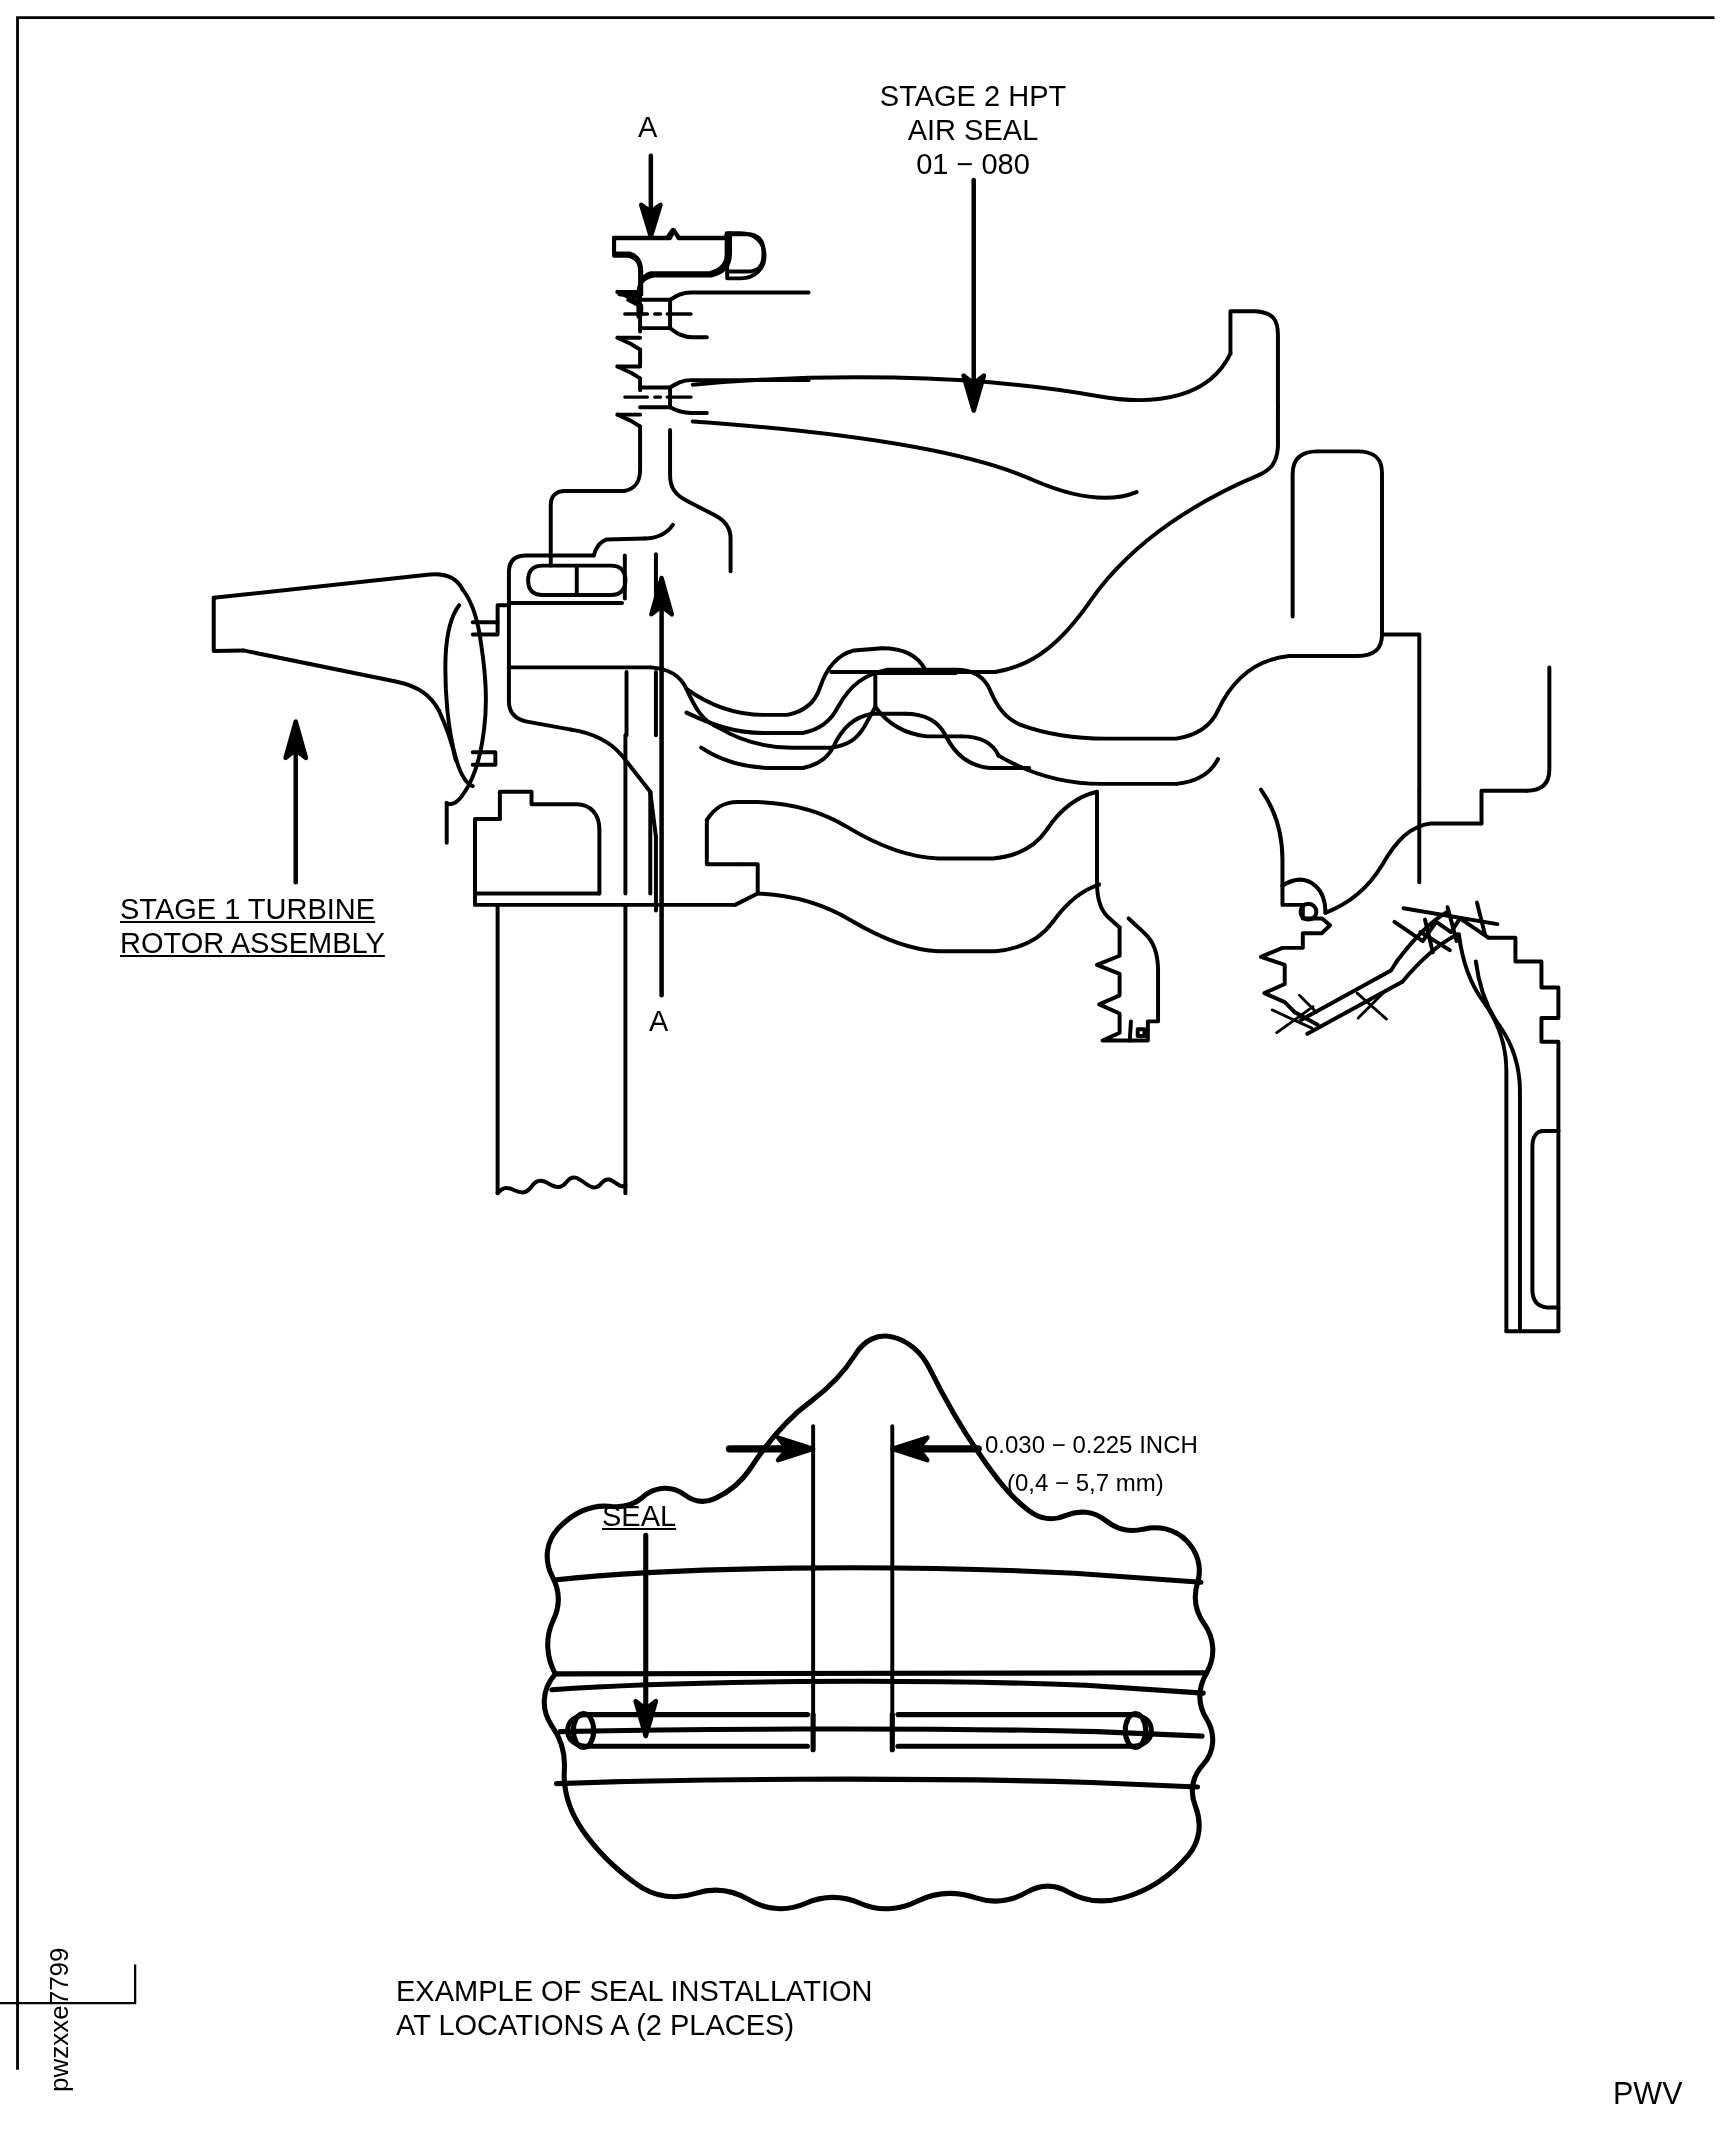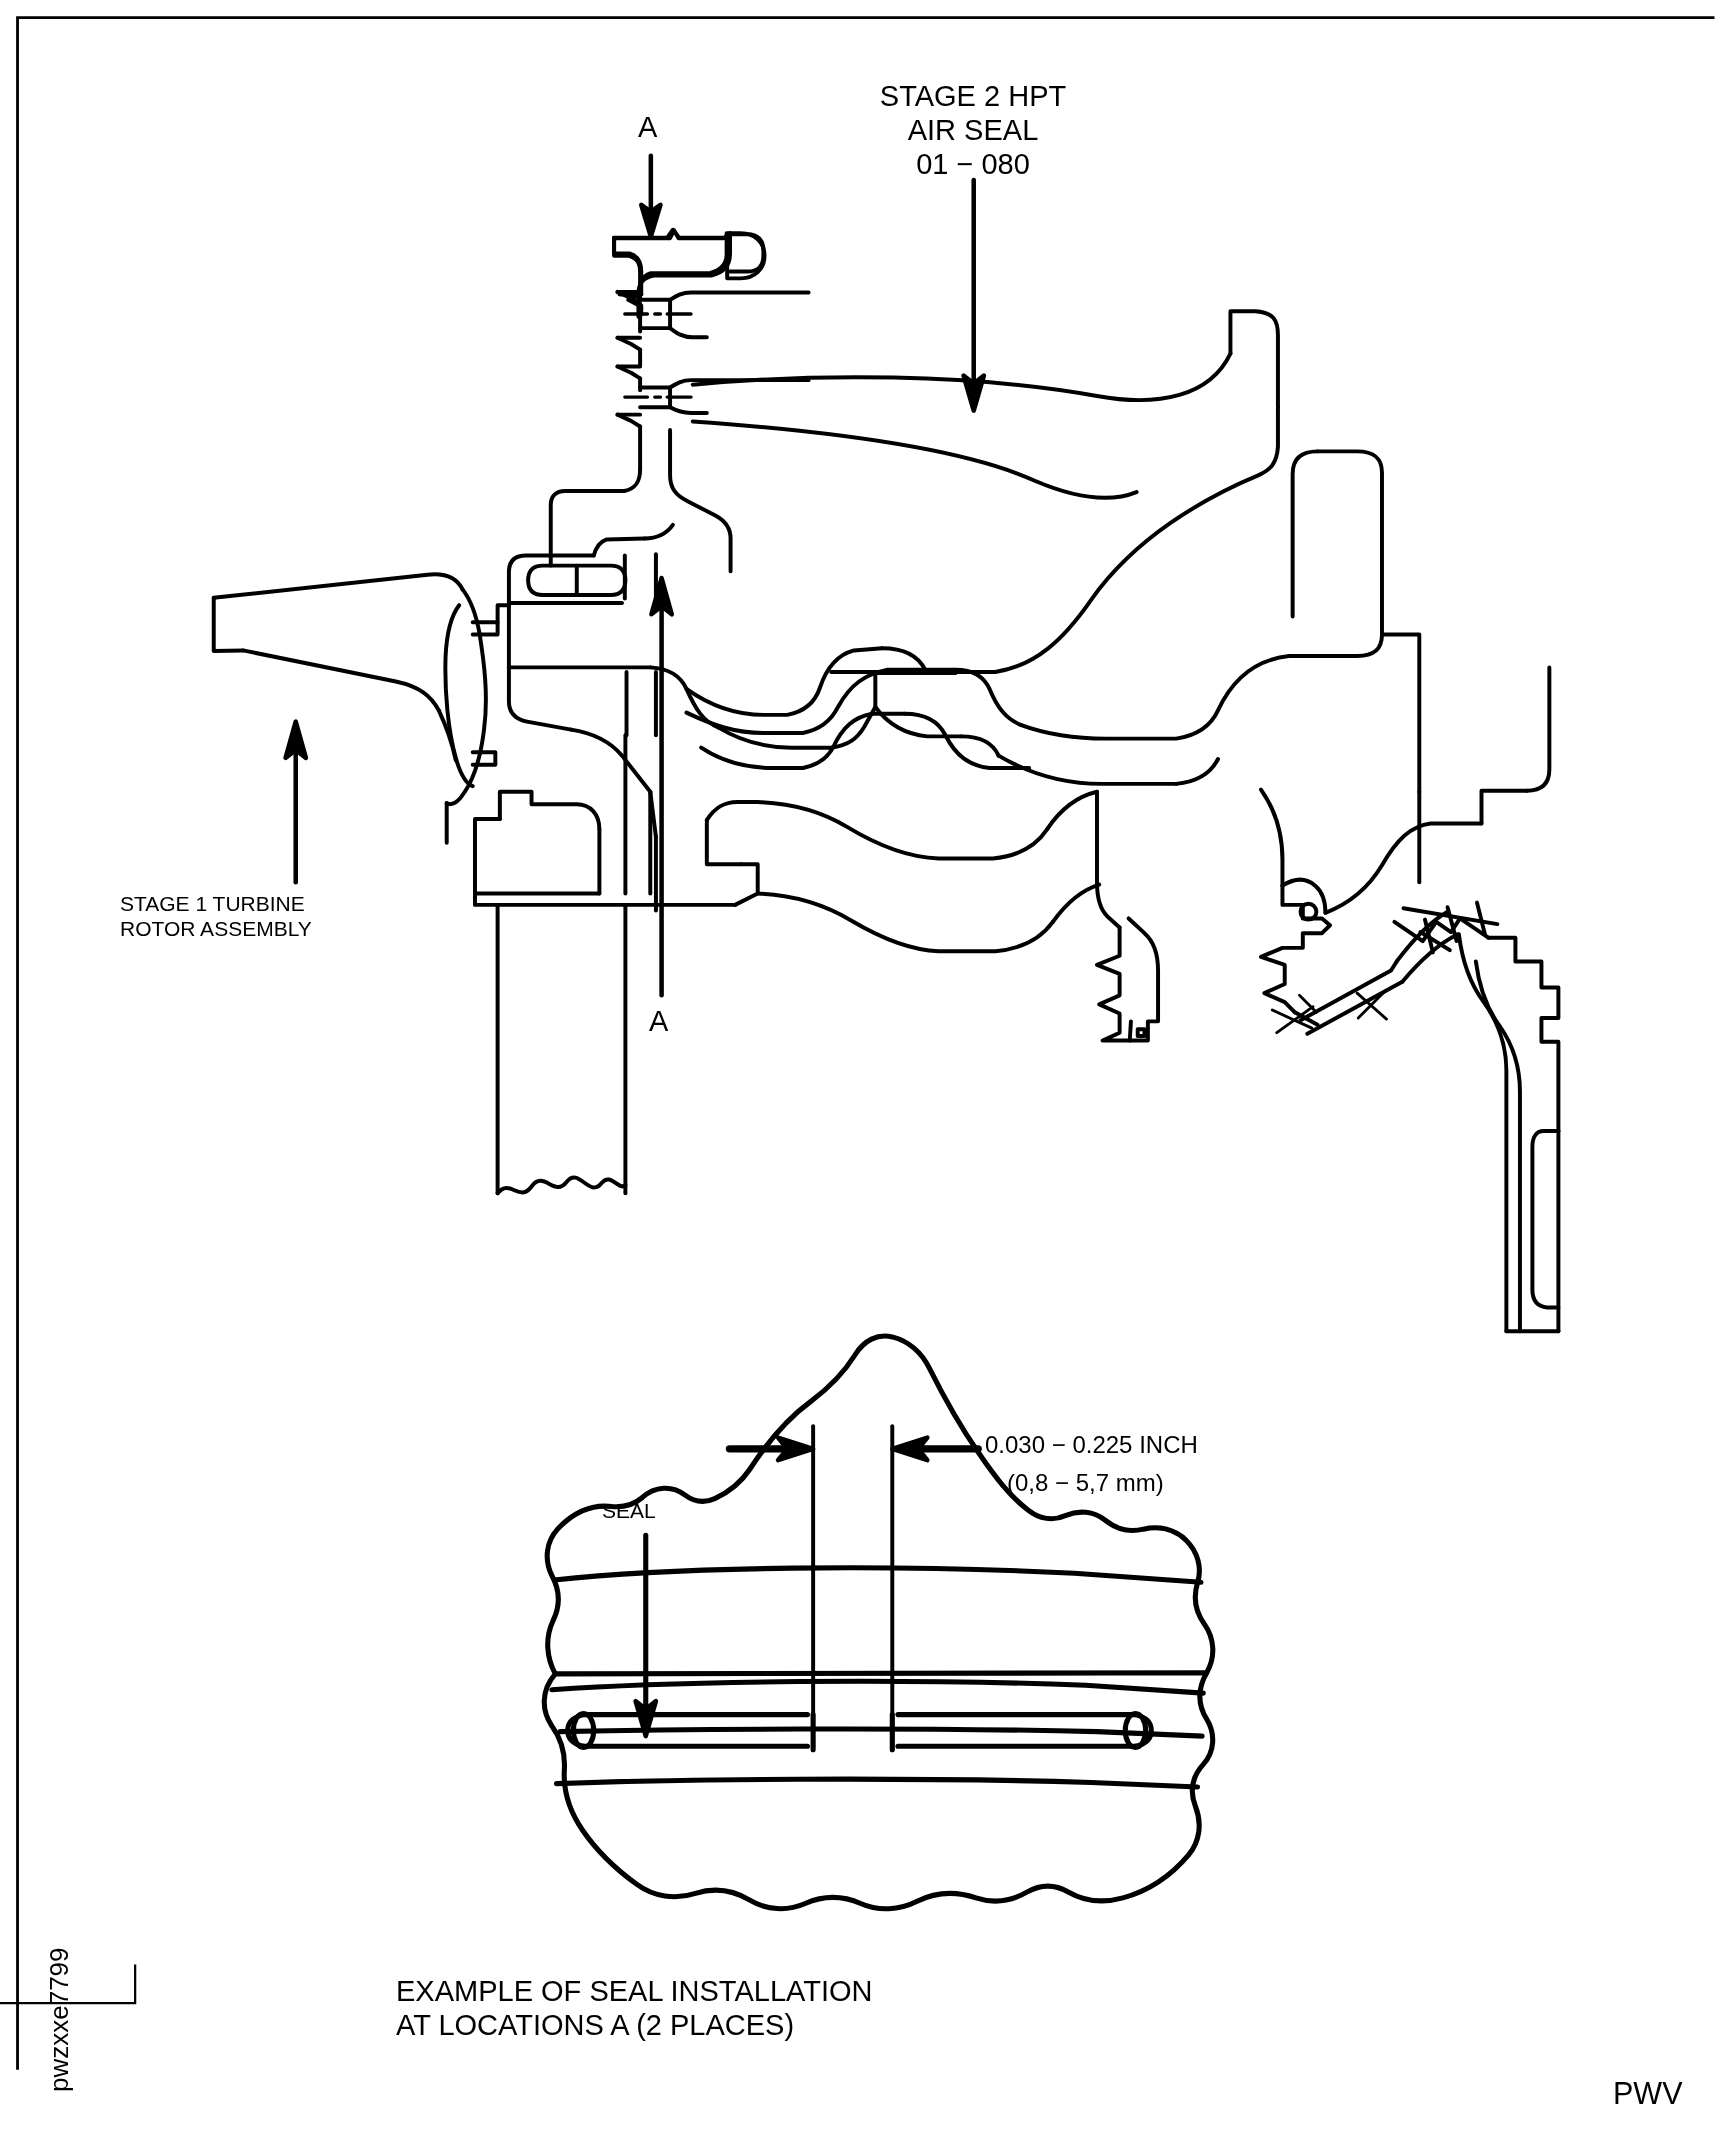--- a/index.html
+++ b/index.html
@@ -30,21 +30,21 @@
     display: block;
   }
   .txt {
     position: absolute;
     font-family: "Liberation Sans", sans-serif;
     color: #000;
     white-space: pre;
     line-height: 1.18;
   }
   .t-title { font-size: 29px; text-align: center; }
-  .t-label { font-size: 21px; }
+  .t-label { font-size: 29px; text-decoration: underline; }
   .t-caption { font-size: 29px; }
   .t-ad { font-size: 29px; }
   .t-dim { font-size: 24px; }
   .t-pw { font-size: 30.5px; margin-top: 12px; }
   .t-code {
     font-size: 26px;
     transform-origin: 0 0;
     transform: rotate(-90deg);
   }
 </style>
@@ -469,21 +469,21 @@
 
   <div class="txt t-ad" style="left:649px; top:1004px;">A</div>
 
   <div class="txt t-label" style="left:120px; top:892px; width:351px; text-align:left;">STAGE 1 TURBINE
 ROTOR ASSEMBLY</div>
 
   <div class="txt t-label" style="left:602px; top:1499px;text-align:center;">SEAL</div>
 
   <div class="txt t-dim" style="left:985px; top:1431px;">0.030 − 0.225 INCH</div>
 
-  <div class="txt t-dim" style="left:1007px; top:1469px;">(0,8 − 5,7 mm)</div>
+  <div class="txt t-dim" style="left:1007px; top:1469px;">(0,4 − 5,7 mm)</div>
 
   <div class="txt t-caption" style="left:396px; top:1974px; width:961px;">EXAMPLE OF SEAL INSTALLATION
 AT LOCATIONS A (2 PLACES)</div>
 
   <div class="txt t-code" style="left:44px; top:2092px;">pwzxxe7799</div>
 
   <div class="txt t-pw" style="left:1613px; top:2064px;">PWV</div>
 
 </div>
 

